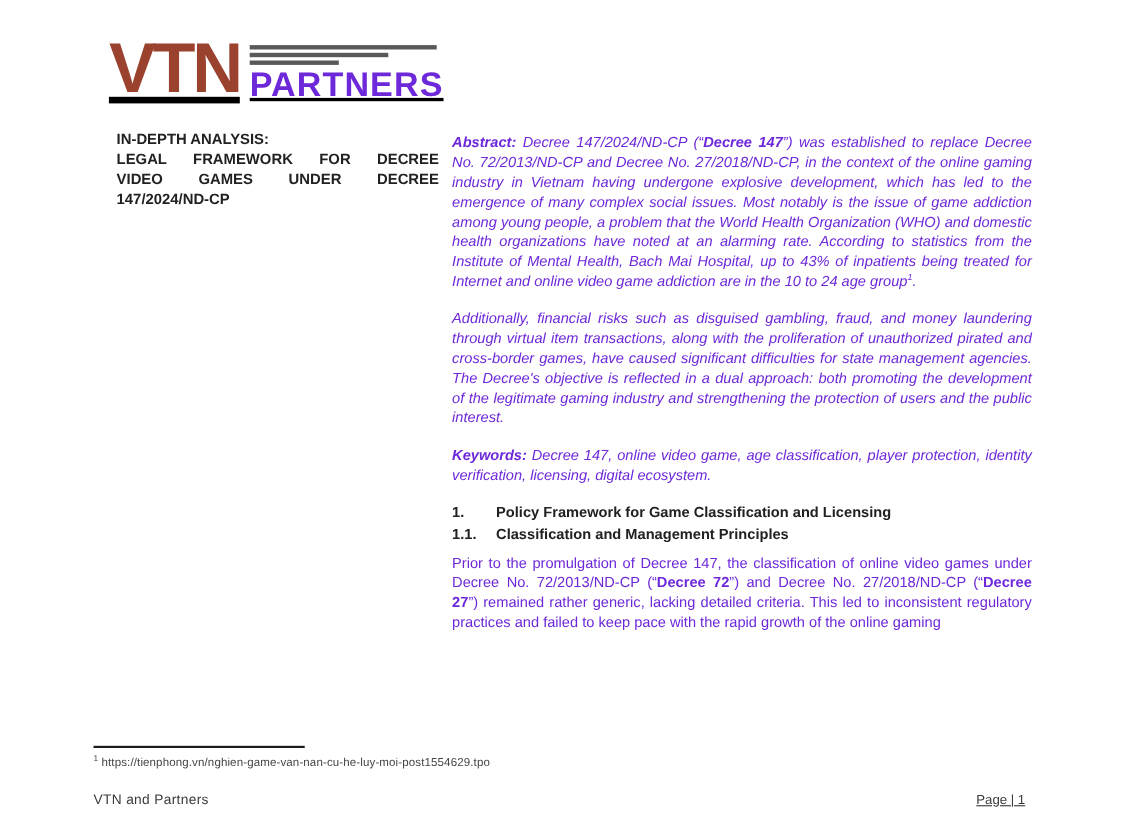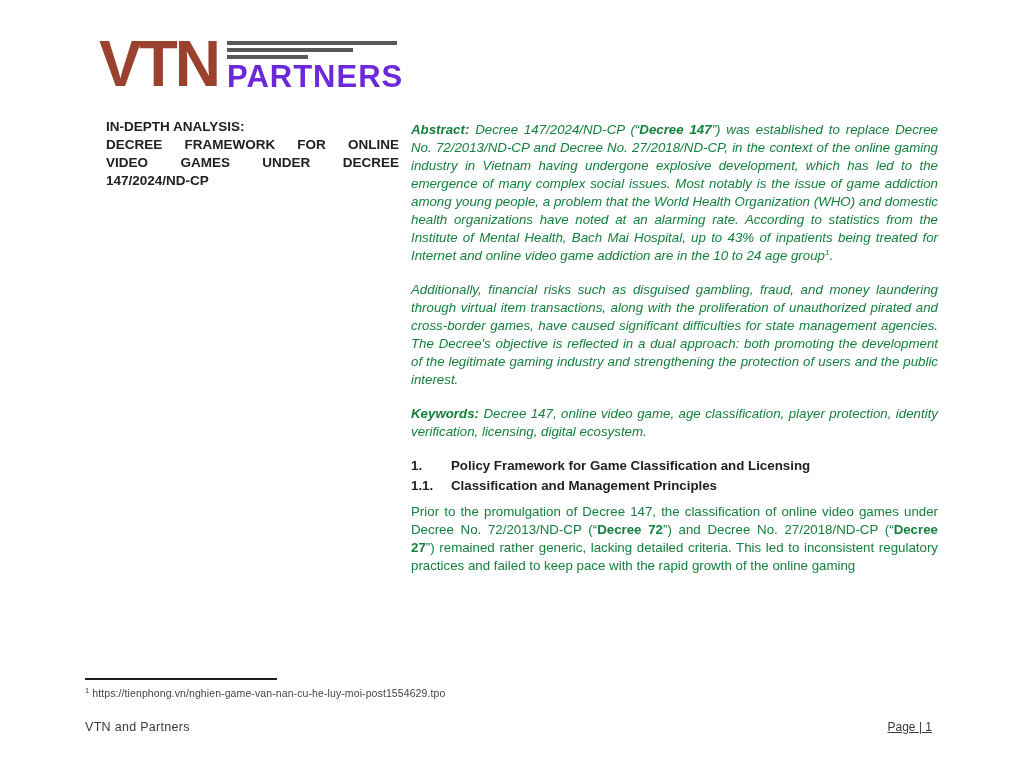--- a/index.html
+++ b/index.html
@@ -1,32 +1,32 @@
 <!DOCTYPE html>
 <html><head>
 <meta charset="utf-8">
 <style>
   html,body{margin:0;padding:0;background:#ffffff;}
   body{width:1024px;height:760px;font-family:"Liberation Sans",sans-serif;-webkit-font-smoothing:antialiased;}
   .page{position:relative;width:1024px;height:760px;background:#ffffff;overflow:hidden;}
 
   
-  .logo{position:absolute;left:99px;top:35px;display:flex;align-items:flex-end;}
+  .logo{position:absolute;left:99px;top:35px;display:flex;align-items:flex-start;text-decoration:underline;}
   .logo-vtn{font-size:64px;font-weight:bold;line-height:54px;letter-spacing:-3px;color:#9A422E;}
   .logo-right{margin-left:9px;padding-top:6px;}
   .bar{height:3.5px;background:#58595B;margin-bottom:3.5px;}
   .logo-partners{font-size:31px;font-weight:bold;letter-spacing:1px;line-height:29px;color:#58595B;margin-top:2px;}
 
   
   .left-col{position:absolute;left:106px;top:118px;width:293px;}
   .left-heading-line{font-size:13.5px;font-weight:bold;color:#232021;line-height:18px;text-align:justify;}
   .left-heading-line.jl{text-align-last:justify;}
 
   .right-col{position:absolute;left:411px;top:121px;width:527px;}
-  .block{font-size:13.3px;line-height:18px;color:#15803d;text-align:justify;}
+  .block{font-size:13.3px;line-height:18px;color:#6d28d9;text-align:justify;}
   .pblock{margin:0 0 16px 0;}
   .block.italic{font-style:italic;}
   .block .b{font-weight:bold;}
   .hblock{display:flex;font-weight:bold;color:#212121;margin:2px 0 0 0;text-align:left;}
   .hblock .hnum{width:40px;flex:none;}
   .hblock .htext{flex:1;}
   .hblock + .pblock{margin-top:8px;}
   sup{font-size:8px;line-height:0;vertical-align:super;font-style:inherit;}
 
   
@@ -51,21 +51,21 @@
           <div class="bar" style="width: 126px; background: rgb(88, 89, 91);"></div>
           <div class="bar" style="width: 81px; background: rgb(88, 89, 91);"></div>
         </div>
       <div class="logo-partners" style="color: #6d28d9;">PARTNERS</div>
     </div>
   </div>
 
   <div class="left-col">
     <div>
         <div class="left-heading-line">IN-DEPTH ANALYSIS:</div>
-        <div class="left-heading-line jl">DECREE FRAMEWORK FOR ONLINE</div>
+        <div class="left-heading-line jl">LEGAL FRAMEWORK FOR DECREE</div>
         <div class="left-heading-line jl">VIDEO GAMES UNDER DECREE</div>
         <div class="left-heading-line">147/2024/ND-CP</div>
       </div>
   </div>
 
   <div class="right-col">
     <div>
         <div class="block pblock italic"><span class="b">Abstract: </span><span>Decree 147/2024/ND-CP (“</span><span class="b">Decree 147</span><span>”) was established to replace Decree No. 72/2013/ND-CP and Decree No. 27/2018/ND-CP, in the context of the online gaming industry in Vietnam having undergone explosive development, which has led to the emergence of many complex social issues. Most notably is the issue of game addiction among young people, a problem that the World Health Organization (WHO) and domestic health organizations have noted at an alarming rate. According to statistics from the Institute of Mental Health, Bach Mai Hospital, up to 43% of inpatients being treated for Internet and online video game addiction are in the 10 to 24 age group</span><sup>1</sup><span>.</span></div>
         <div class="block pblock italic"><span>Additionally, financial risks such as disguised gambling, fraud, and money laundering through virtual item transactions, along with the proliferation of unauthorized pirated and cross-border games, have caused significant difficulties for state management agencies. The Decree's objective is reflected in a dual approach: both promoting the development of the legitimate gaming industry and strengthening the protection of users and the public interest.</span></div>
         <div class="block pblock italic"><span class="b">Keywords: </span><span>Decree 147, online video game, age classification, player protection, identity verification, licensing, digital ecosystem.</span></div>

